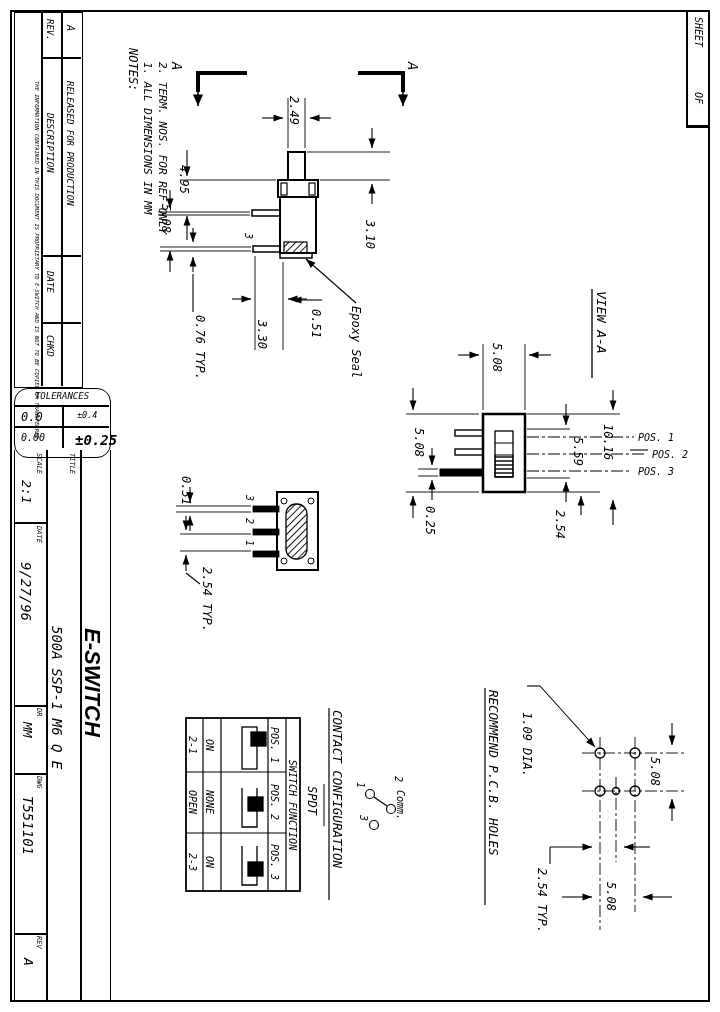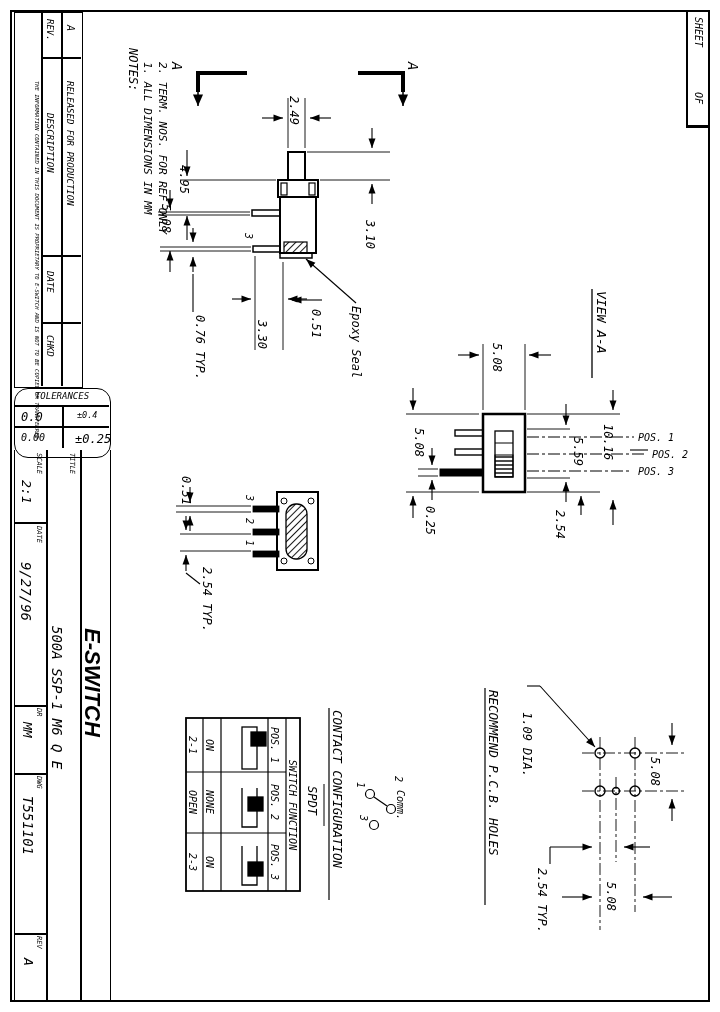--- a/index.html
+++ b/index.html
@@ -43,21 +43,21 @@
   </div>
 
   <div class="abs border thin" style="left:14px;top:388px;width:97px;height:70px;border-radius:14px;">
     <div class="abs lbl" style="left:0;top:2px;width:94px;text-align:center;font-size:9px;">TOLERANCES</div>
     <div class="hline" style="left:0;top:16px;width:94px;"></div>
     <div class="hline" style="left:0;top:37px;width:94px;"></div>
     <div class="vline" style="left:47px;top:16px;height:43px;"></div>
     <span class="abs lbl" style="left:6px;top:21px;font-size:12px;">0.0</span>
     <span class="abs lbl" style="left:62px;top:21px;font-size:8.5px;">±0.4</span>
     <span class="abs lbl" style="left:6px;top:43px;font-size:10px;">0.00</span>
-    <span class="abs lbl" style="left:60px;top:43px;font-size:12px;">±0.25</span>
+    <span class="abs lbl" style="left:60px;top:43px;font-size:14px;font-weight:bold;">±0.25</span>
   </div>
 
   <div class="abs" style="left:14px;top:450px;width:97px;height:552px;border-left:1.5px solid #000;border-right:1.5px solid #000;box-sizing:border-box;">
     <div class="vline" style="left:31px;top:0;height:552px;"></div>
     <div class="vline" style="left:65px;top:0;height:552px;"></div>
     <div class="hline" style="left:0;top:72px;width:31px;"></div>
     <div class="hline" style="left:0;top:255px;width:31px;"></div>
     <div class="hline" style="left:0;top:323px;width:31px;"></div>
     <div class="hline" style="left:0;top:483px;width:31px;"></div>
 

